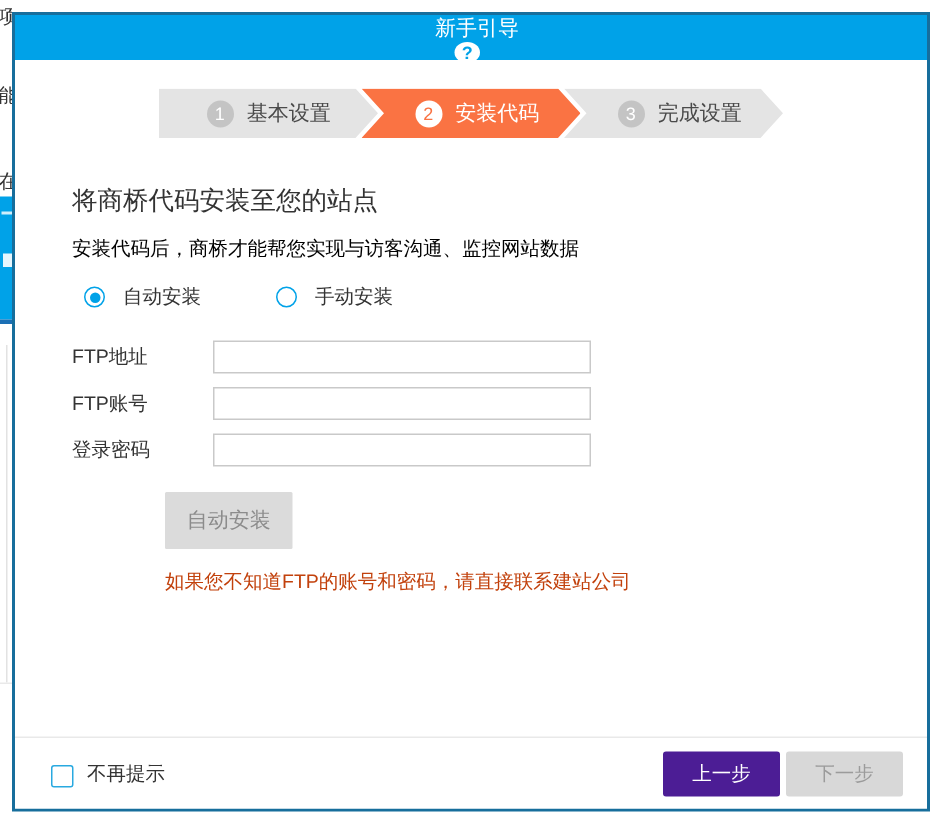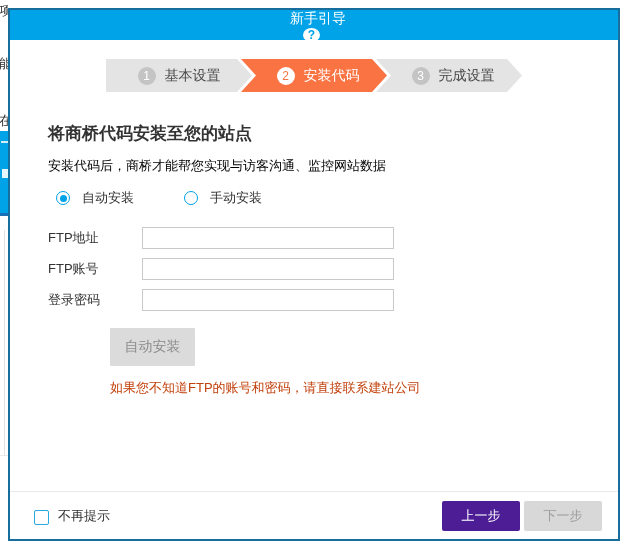--- a/index.html
+++ b/index.html
@@ -35,21 +35,21 @@
   .step .num { width:18px; height:18px; border-radius:50%; background:#C4C4C4; color:#fff;
                font-size:12px; display:flex; align-items:center; justify-content:center; }
   .step.first { clip-path:polygon(0 0, calc(100% - 15px) 0, 100% 50%, calc(100% - 15px) 100%, 0 100%); }
   .step.rest  { clip-path:polygon(0 0, calc(100% - 15px) 0, 100% 50%, calc(100% - 15px) 100%, 0 100%, 15px 50%);
                 margin-left:-11px; padding-left:8px; }
   .step.active { background:#FA7343; color:#fff; }
   .step.active .num { background:#fff; color:#FA7343; }
 
   
   .content { padding:0 0 0 38px; }
-  .heading { margin-top:30px; font-size:17px; font-weight:bold; color:#333; }
+  .heading { margin-top:30px; font-size:17px; font-weight:normal; color:#333; }
   .subtitle { margin-top:12px; font-size:13px; color:#000000; }
 
   .radios { margin-top:14px; padding-left:8px; display:flex; gap:50px; align-items:center; }
   .radio-opt { display:flex; align-items:center; gap:12px; cursor:pointer; }
   .radio-circle { width:14px; height:14px; border-radius:50%; border:1px solid #00A2E8; background:#fff;
                   display:flex; align-items:center; justify-content:center; }
   .radio-opt.selected .radio-circle::after { content:""; width:7px; height:7px; border-radius:50%; background:#00A2E8; }
   .radio-label { font-size:13px; color:#333; }
 
   .form { margin-top:20px; }

